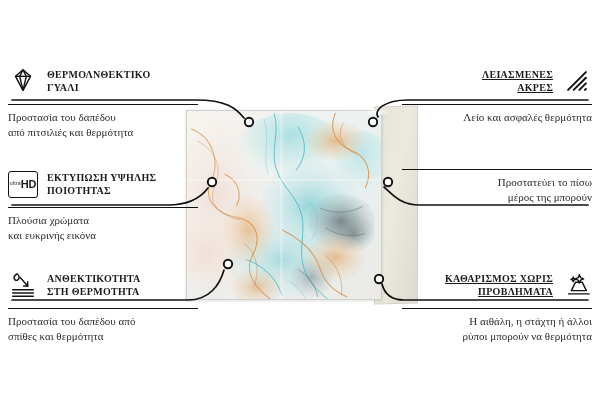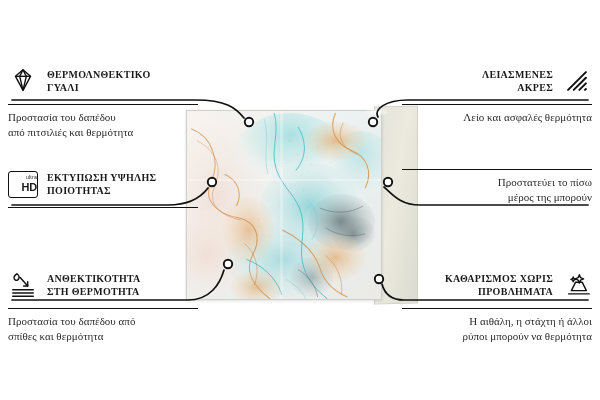--- a/index.html
+++ b/index.html
@@ -57,21 +57,21 @@
 
   
   .feature { position:absolute; width:190px; z-index:4; }
   .feature.left  { left:8px;  text-align:left; }
   .feature.right { right:8px; text-align:right; }
 
   .head {
     display:flex; align-items:center; gap:9px;
     min-height:38px;
   }
-  .feature.right .head { flex-direction:row-reverse; }
+  .feature.right .head { flex-direction:row-reverse;text-decoration:underline; }
 
   .title {
     font-size:10px; font-weight:700; letter-spacing:.3px;
     line-height:1.32; text-transform:uppercase;
     white-space:pre-line;
   }
   .rule {
     height:0; border-top:1.4px solid #111;
     margin:4px 0 5px 0;
   }
@@ -79,22 +79,22 @@
     font-size:11px; line-height:1.38; color:#2b2b2b;
     white-space:pre-line;
   }
 
   .ico { width:30px; height:30px; flex:0 0 30px; display:block; }
   .ico svg { display:block; width:30px; height:30px; }
 
   .hdbox {
     width:30px; height:27px; flex:0 0 30px;
     border:1.5px solid #111; border-radius:3px;
-    display:flex; flex-direction:column;
-    align-items:flex-end; justify-content:center;
+    display:flex; flex-direction:row;
+    align-items:center; justify-content:center;
     font-family:"Liberation Sans", sans-serif;
     line-height:1;
   }
   .hdbox .u { font-size:5.2px; letter-spacing:.2px; margin-bottom:1px; }
   .hdbox .h { font-size:11px; font-weight:700; letter-spacing:-.2px; }
 </style>
 </head>
 <body>
 
 <div class="product-stage">
@@ -250,20 +250,22 @@
 <div class="feature left" style="top:165px">
   <div class="head">
     <span class="hdbox">
       <span class="u">ultra</span>
       <span class="h">HD</span>
     </span>
     <span class="title">ΕΚΤΥΠΩΣΗ ΥΨΗΛΗΣ
 ΠΟΙΟΤΗΤΑΣ</span>
   </div>
   <div class="rule"></div>
+  <div class="desc">Πλούσια χρώματα
+και ευκρινής εικόνα</div>
 </div>
 
 <div class="feature left" style="top:266px">
   <div class="head">
     <span class="ico">
       <svg viewBox="0 0 32 32" fill="none" stroke="#111" stroke-width="1.5" stroke-linecap="round" stroke-linejoin="round">
         <path d="M9.5 4 C12.5 6 12.5 9 10.5 10.5 C8.5 12 6 10 6.5 7.5 C6.9 5.8 8.4 4.8 9.5 4 Z"></path>
         <path d="M13 8 L21 17"></path>
           <path d="M21 17 L21 12.5"></path>
           <path d="M21 17 L16.6 17"></path>

